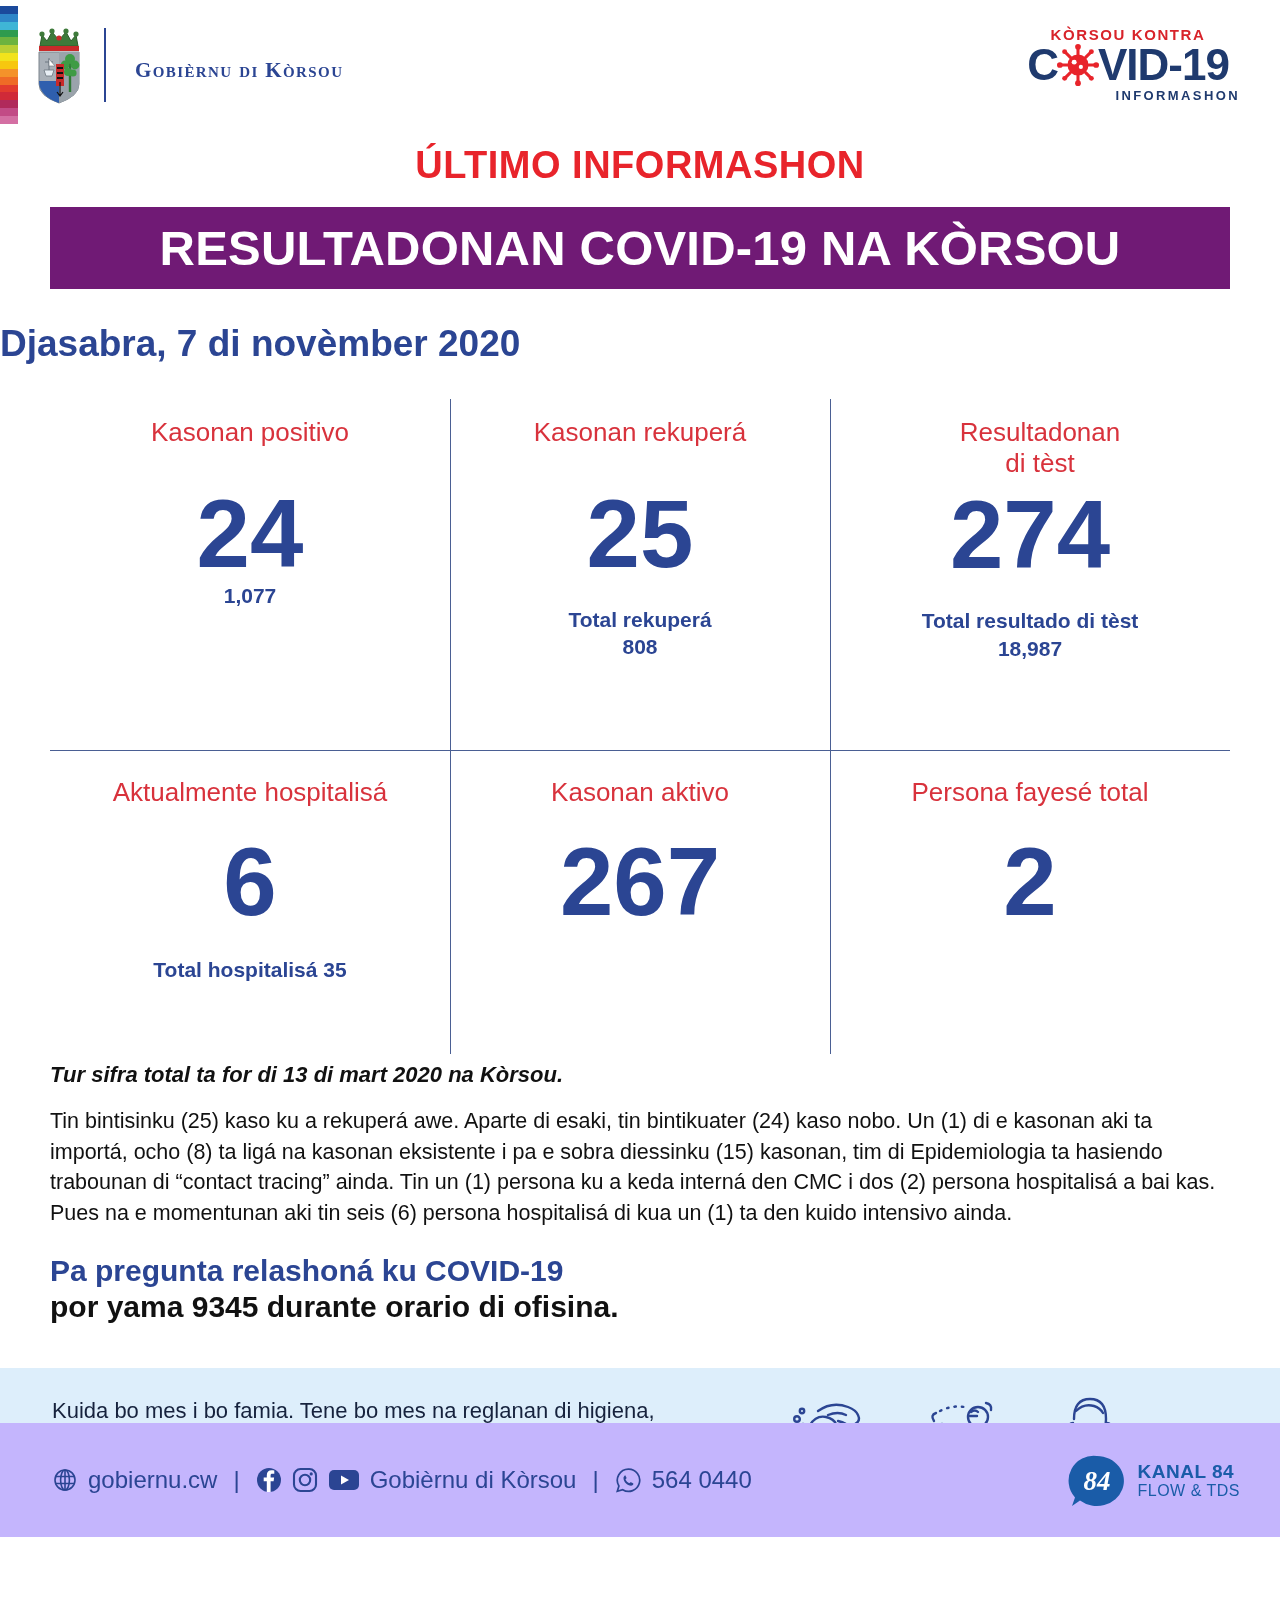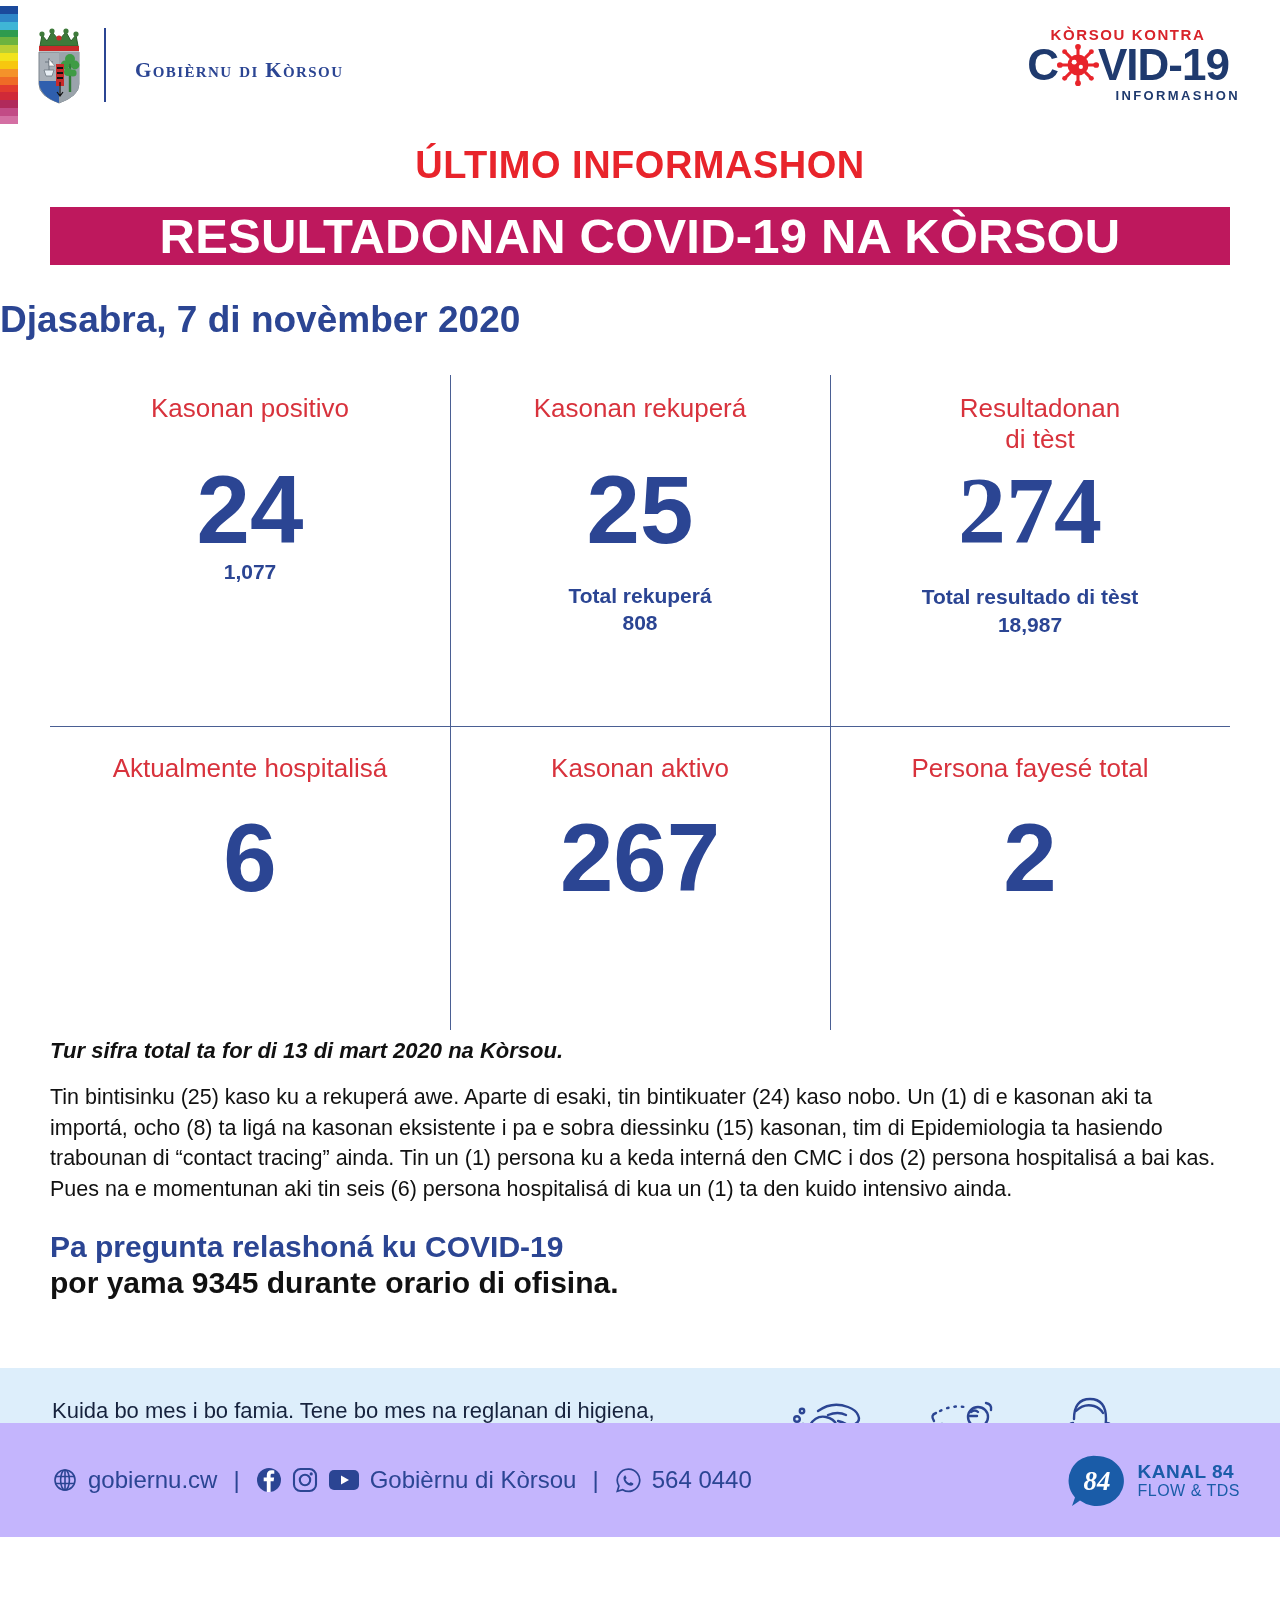--- a/index.html
+++ b/index.html
@@ -58,22 +58,22 @@
     letter-spacing:2.4px; text-align:right; margin-top:2px; padding-right:4px;
   }
   
   .ultimo{
     text-align:center; color:#e8242b;
     font-size:38px; font-weight:800; letter-spacing:0.5px;
     margin-top:14px;
   }
   .title-bar{
     margin:20px 50px 0 50px;
-    background:#be185d;
-    height:58px;
+    background:#701a75;
+    height:82px;
     display:flex; align-items:center; justify-content:center;text-align:center;
   }
   .title-bar span{
     color:#ffffff; font-size:49px; font-weight:800; letter-spacing:0.2px;
     white-space:nowrap;
   }
   .date-line{
     color:#2b4593;
     font-size:37px; font-weight:700; margin-top:34px;
   }
@@ -261,28 +261,29 @@
   <div class="cell row1" style="left:400px; top:18px; width:380px;">
     <div class="cap">Kasonan rekuperá</div>
     <div class="big">25</div>
     <div class="sub" style="margin-top:24px;">Total rekuperá</div>
     <div class="sub">808</div>
   </div>
 
   <div class="cell row1" style="left:780px; top:18px; width:400px;">
     <div class="cap" style="white-space:pre-line;padding-left:20px;"><span>Resultadonan
 di tèst</span></div>
-    <div class="big" style="margin-top:8px;font-family:Liberation Serif, serif;">274</div>
+    <div class="big" style="margin-top:8px;">274</div>
     <div class="sub" style="margin-top:24px;">Total resultado di tèst</div>
     <div class="sub">18,987</div>
   </div>
 
   <div class="cell row2" style="left:0; top:378px; width:400px;">
     <div class="cap">Aktualmente hospitalisá</div>
     <div class="big">6</div>
+    <div class="sub" style="margin-top:26px;">Total hospitalisá 35</div>
   </div>
 
   <div class="cell row2" style="left:400px; top:378px; width:380px;">
     <div class="cap">Kasonan aktivo</div>
     <div class="big">267</div>
   </div>
 
   <div class="cell row2" style="left:780px; top:378px; width:400px;">
     <div class="cap">Persona fayesé total</div>
     <div class="big">2</div>

